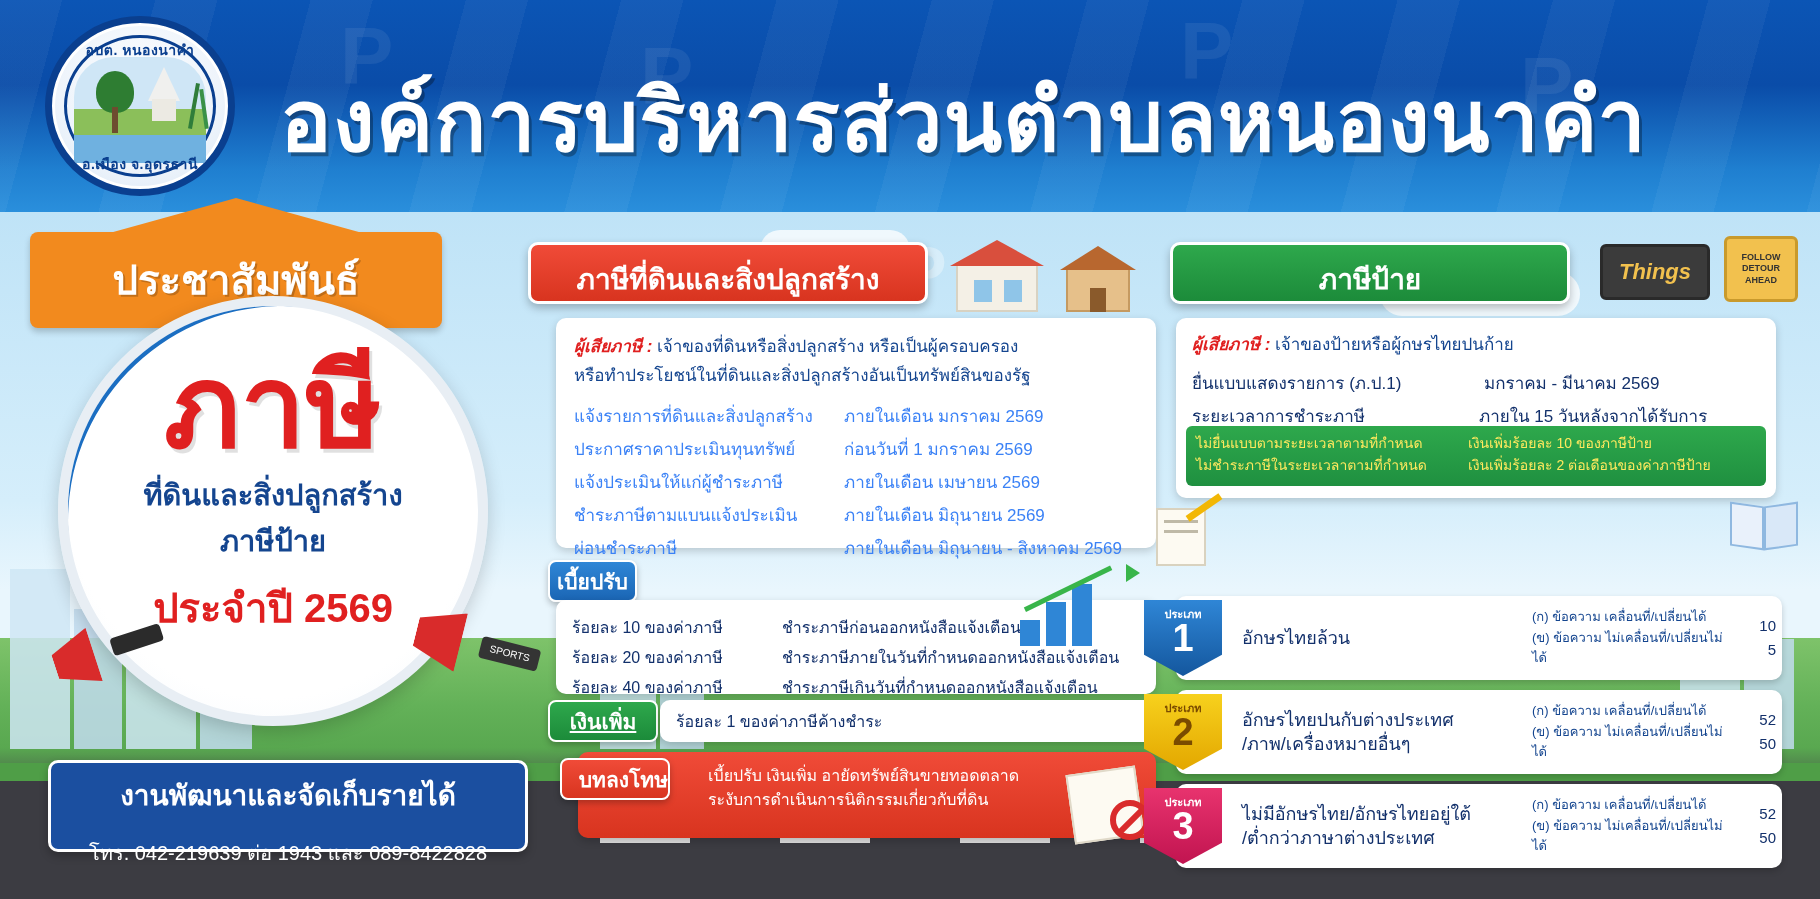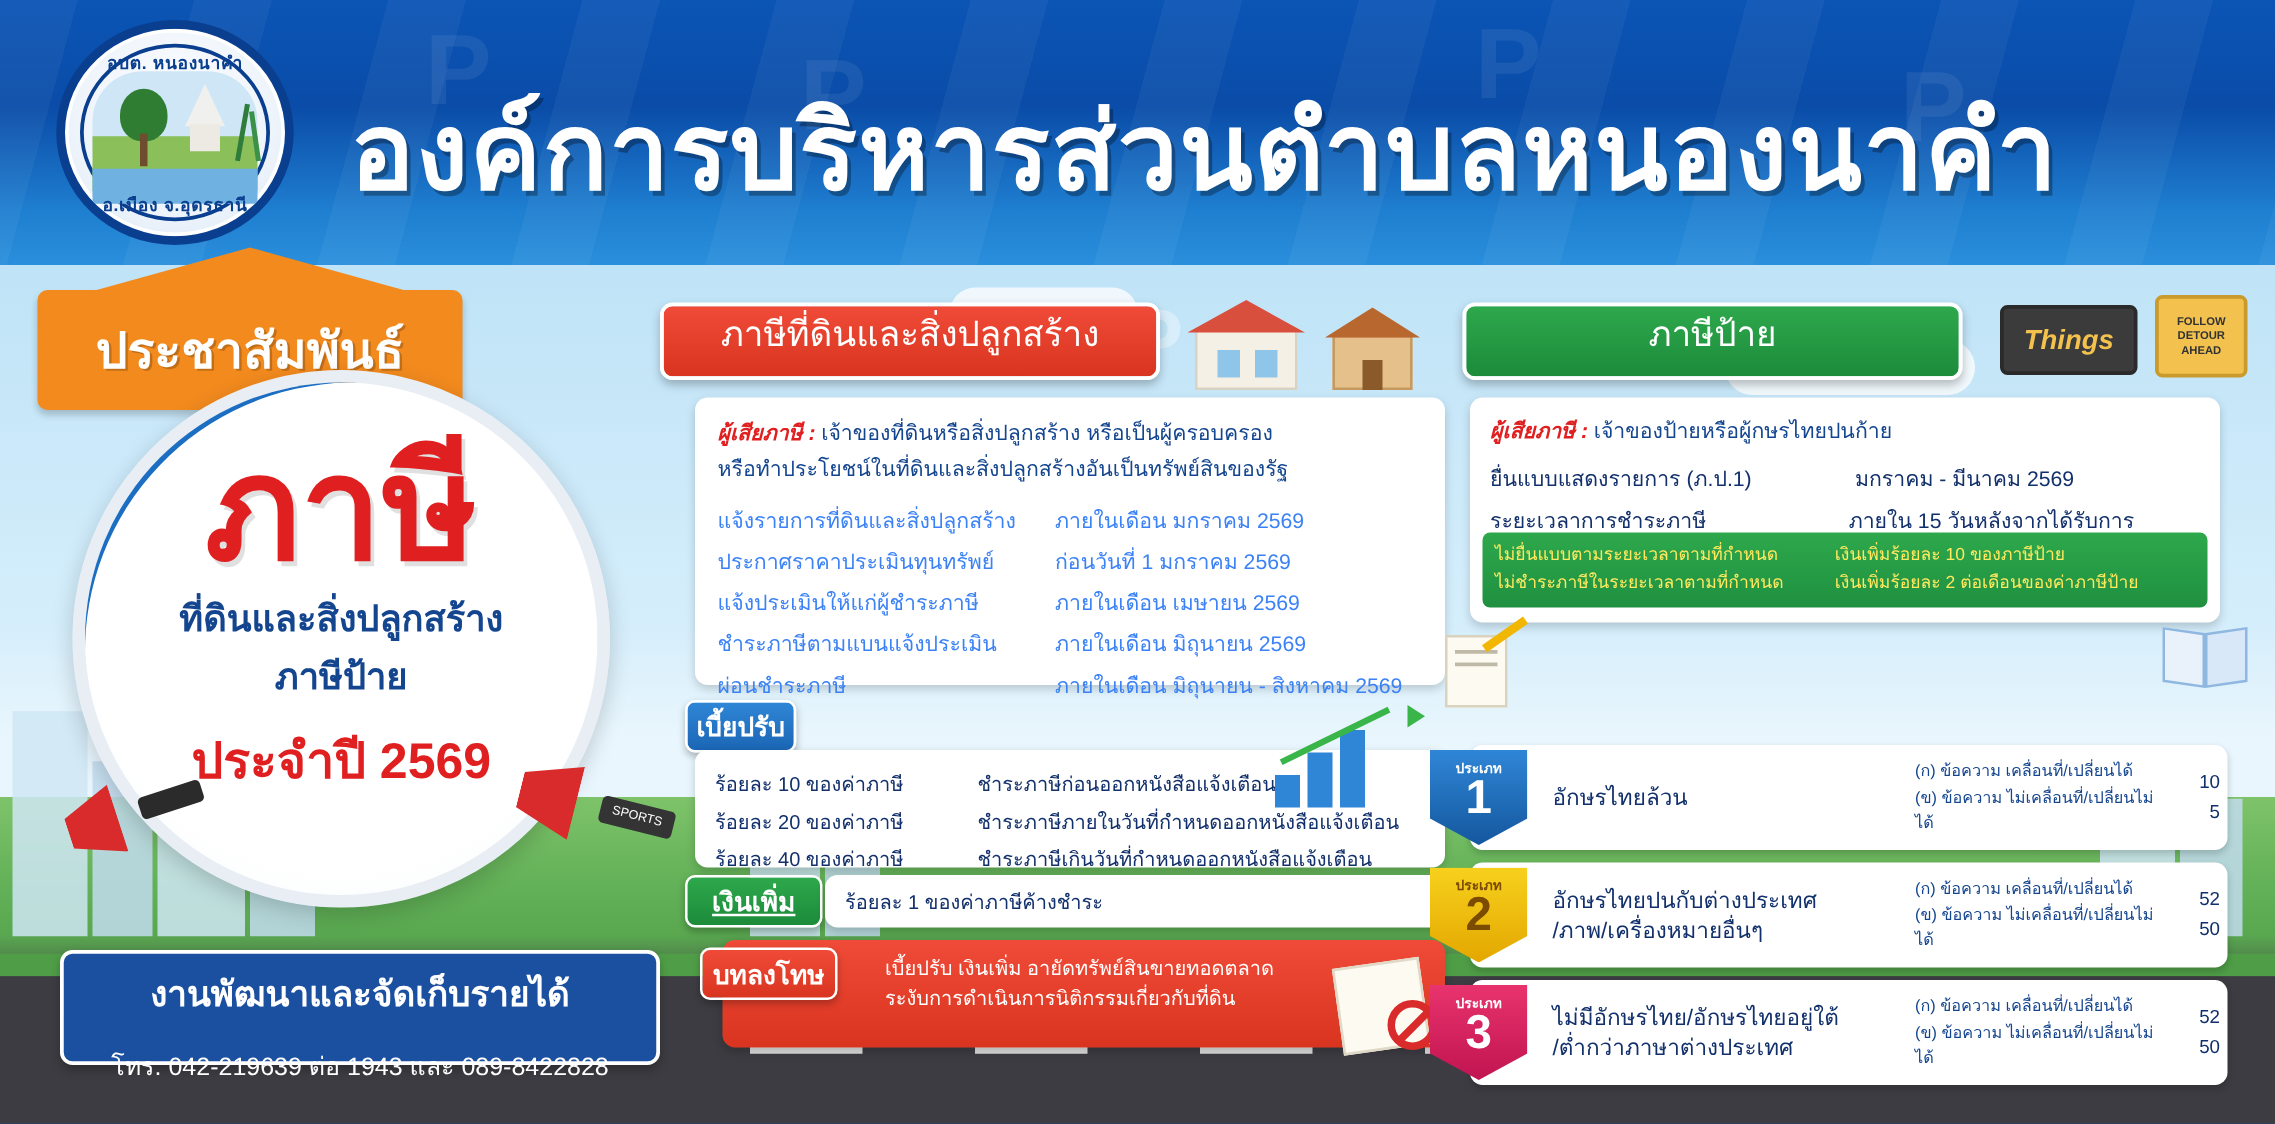--- a/index.html
+++ b/index.html
@@ -74,21 +74,21 @@
   .city.b2 { background:#c2dcee; }
   .road { position:absolute; left:0; bottom:0; width:100%; height:118px; background: #3c3c42; }
   .road .dash {
     position:absolute; top: 56px; height: 6px; background: #f2f2f2; opacity:.9;
   }
   .grass-strip { position:absolute; left:0; bottom:118px; width:100%; height:18px; background:#4f9e47; }
   .wm-stage { position:absolute; color: rgba(255,255,255,0.35); font-size: 70px; font-weight:bold;}
 
   
   .pr-banner {
-    position:absolute; left: 30px; top: 232px; width: 340px; height: 96px;
+    position:absolute; left: 30px; top: 232px; width: 412px; height: 96px;
     background: #f28a1e; border-radius: 8px;
     display:flex; align-items:center; justify-content:center;
     box-shadow: 0 4px 6px rgba(0,0,0,.2);
   }
   .pr-banner::before {
     content:""; position:absolute; top:-34px; left: 50%; transform: translateX(-50%);
     border-left: 130px solid transparent; border-right: 130px solid transparent;
     border-bottom: 36px solid #f28a1e;
   }
   .pr-banner span { color:#fff; font-size: 40px; font-weight: bold; text-shadow: 2px 2px 0 rgba(0,0,0,.2);}
@@ -118,22 +118,22 @@
     background:#1b4fa0; border: 3px solid #ffffff; border-radius: 10px;
     color:#fff; text-align:center; padding-top:10px;
     box-shadow: 0 4px 8px rgba(0,0,0,.25);
   }
   .contact-box .l1 { font-size: 28px; font-weight:bold; }
   .contact-box .l2 { font-size: 20px; margin-top: 20px; }
   .mp { position:absolute; background:#d92b2b; }
 
   
   .tab-green, .tab-red {
-    position:absolute; border-radius: 10px; color:#fff; font-weight:normal;
-    display:flex; align-items:flex-start; justify-content:center;
+    position:absolute; border-radius: 10px; color:#fff; font-weight:bold;
+    display:flex; align-items:flex-end; justify-content:center;
     box-shadow: 0 4px 8px rgba(0,0,0,.25);
     border: 3px solid #ffffff;
   }
   .tab-red { background: linear-gradient(180deg,#f04b38,#d8341f); }
   .tab-green { background: linear-gradient(180deg,#2ea84c,#1c8b3a); }
 
   .m-title { left: 528px; top: 242px; width: 400px; height: 62px; font-size: 28px; }
 
   .white-card {
     position:absolute; background:#ffffff; border-radius: 10px;
@@ -146,21 +146,21 @@
   .row .k { width: 270px; }
   .row .v { }
 
   .chip {
     position:absolute; border-radius: 8px; color:#fff; font-weight:bold; font-size: 21px;
     display:flex; align-items:center; justify-content:center;
     border:2px solid #fff; box-shadow: 0 3px 6px rgba(0,0,0,.25);
   }
   .chip-blue { background: linear-gradient(180deg,#2f86d6,#1b66b5); }
   .chip-green{ background: linear-gradient(180deg,#2ea84c,#1c8b3a); text-decoration: underline; }
-  .chip-red  { background: linear-gradient(180deg,#f04b38,#d8341f); }
+  .chip-red  { background: linear-gradient(180deg,#f04b38,#d8341f); justify-content: flex-end; }
 
   .penalty-chip { left: 548px; top: 560px; width: 89px; height: 42px; }
   .penalty-card { left: 556px; top: 600px; width: 600px; height: 94px; padding: 10px 16px;}
   .prow { display:flex; font-size: 16px; color:#12306b; margin-top: 5px;}
   .prow .k { width: 210px; }
 
   .add-chip { left: 548px; top: 700px; width: 110px; height: 42px; }
   .add-card { left: 660px; top: 700px; width: 496px; height: 42px; display:flex; align-items:center; padding-left:16px;}
   .add-card span { font-size: 16px; color:#12306b;}
 

